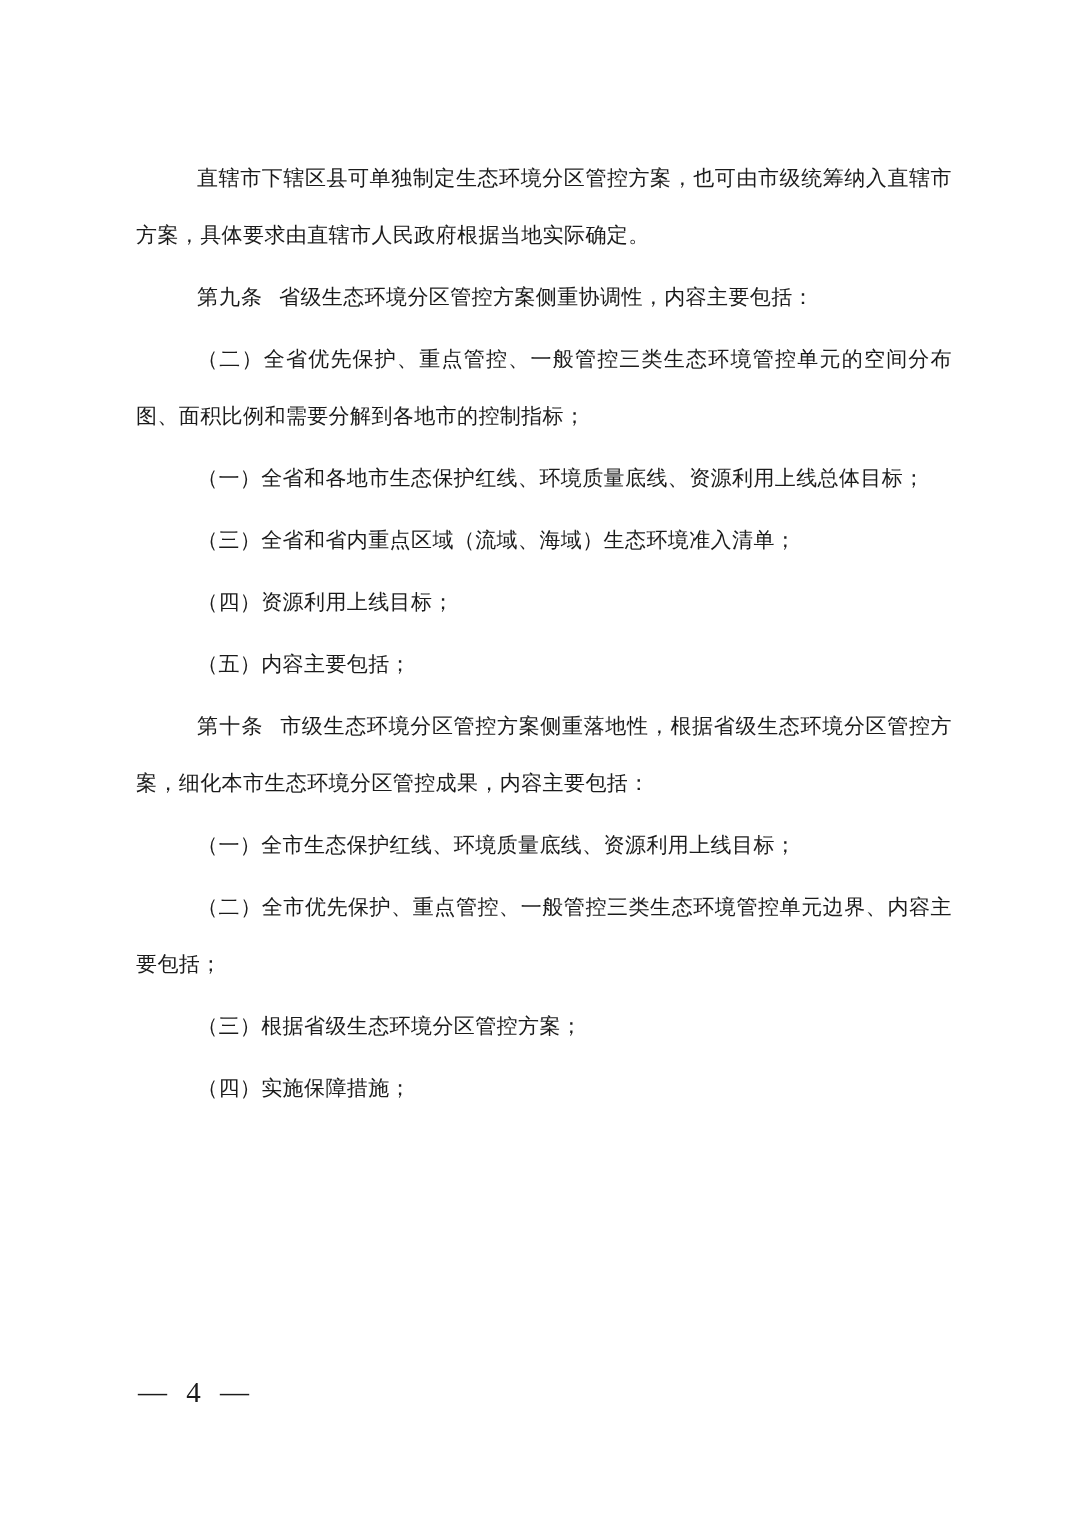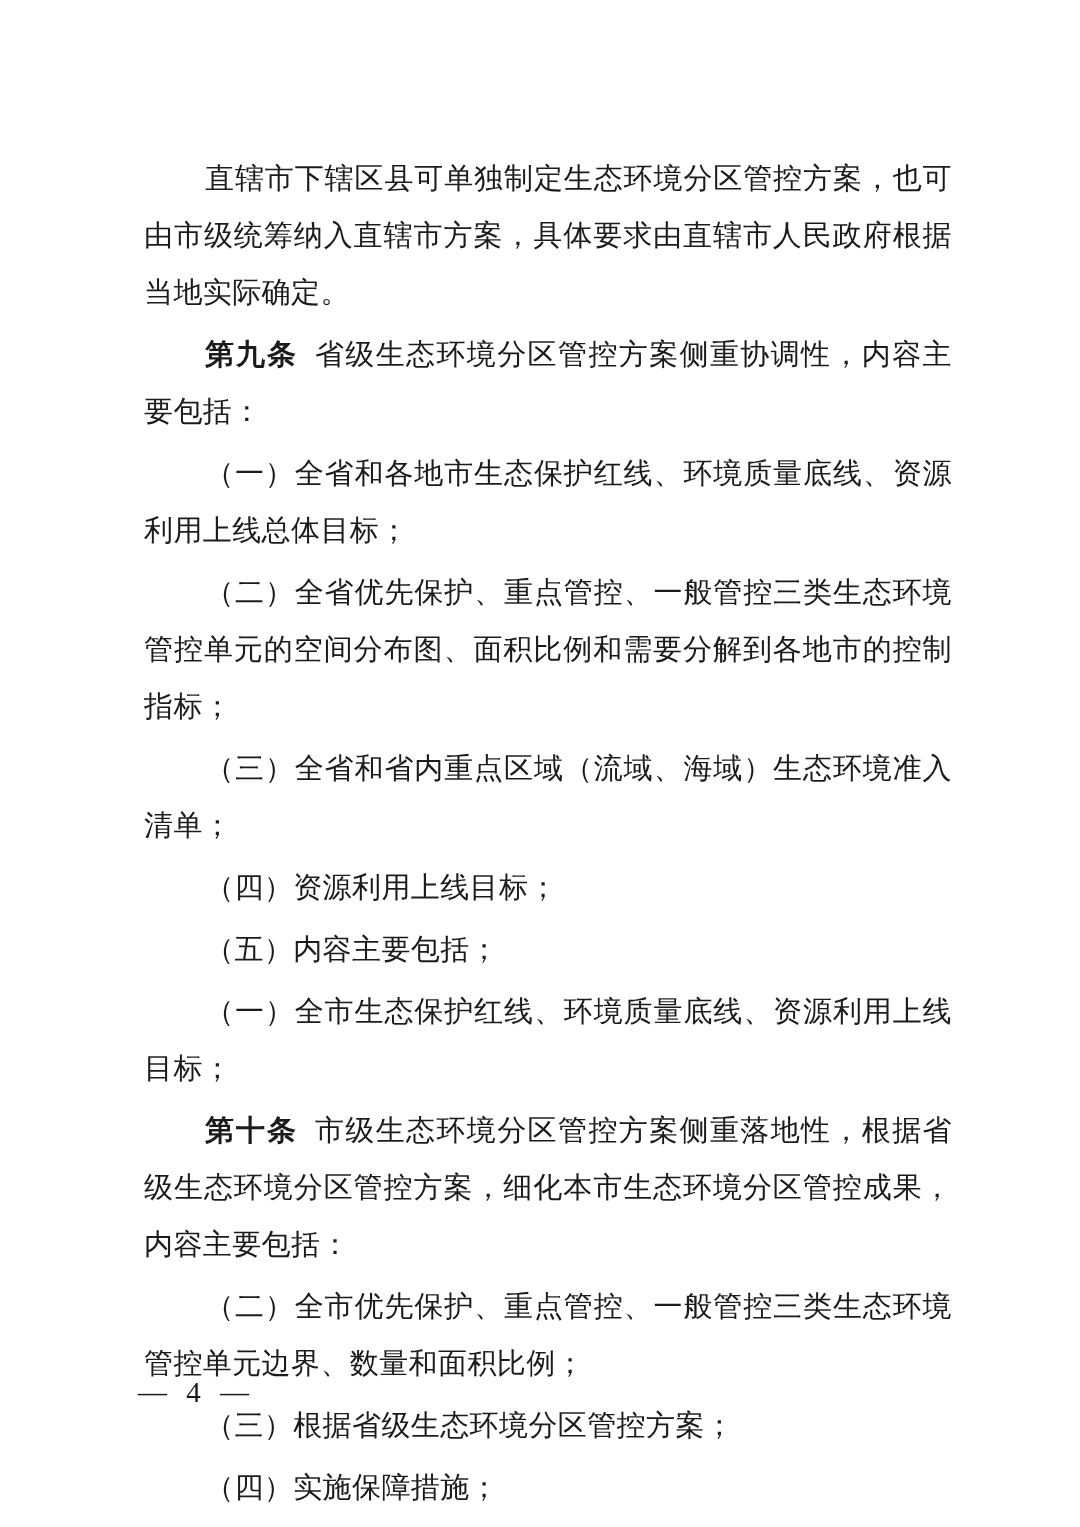--- a/index.html
+++ b/index.html
@@ -18,33 +18,33 @@
     width: 1080px;
     height: 1527px;
     box-sizing: border-box;
     padding: 150px 128px 0 128px;
     background: #ffffff;
   }
   .doc-body {
     width: 824px;
   }
   p.para {
-    margin: 0 0 5px 16px;
-    font-size: 29px;
+    margin: 0 0 5px 8px;
+    font-size: 21px;
     line-height: 57px;
     text-align: justify;
     text-justify: inter-ideograph;
     letter-spacing: 0.4px;
     color: #1b1b1b;
   }
   p.indent {
     text-indent: 61px;
   }
   .article-label {
-    font-weight: bold;
+    font-weight: normal;
     letter-spacing: 1px;
   }
   .article-gap {
     display: inline-block;
     width: 16px;
   }
   .footer {
     position: absolute;
     left: 0;
     right: 0;
@@ -62,36 +62,36 @@
 </head>
 <body>
 
 <div class="page">
   <div class="doc-body">
 
     <p class="para indent">直辖市下辖区县可单独制定生态环境分区管控方案，也可由市级统筹纳入直辖市方案，具体要求由直辖市人民政府根据当地实际确定。</p>
 
     <p class="para indent"><span class="article-label">第九条</span><span class="article-gap"></span><span>省级生态环境分区管控方案侧重协调性，内容主要包括：</span></p>
 
+    <p class="para indent">（二）全省优先保护、重点管控、一般管控三类生态环境管控单元的空间分布图、面积比例和需要分解到各地市的控制指标；</p>
+
     <p class="para indent">（一）全省和各地市生态保护红线、环境质量底线、资源利用上线总体目标；</p>
-
-    <p class="para indent">（二）全省优先保护、重点管控、一般管控三类生态环境管控单元的空间分布图、面积比例和需要分解到各地市的控制指标；</p>
 
     <p class="para indent">（三）全省和省内重点区域（流域、海域）生态环境准入清单；</p>
 
     <p class="para indent">（四）资源利用上线目标；</p>
 
     <p class="para indent">（五）内容主要包括；</p>
 
 
+    <p class="para indent"><span class="article-label">第十条</span><span class="article-gap"></span><span>市级生态环境分区管控方案侧重落地性，根据省级生态环境分区管控方案，细化本市生态环境分区管控成果，内容主要包括：</span></p>
+
     <p class="para indent">（一）全市生态保护红线、环境质量底线、资源利用上线目标；</p>
 
-    <p class="para indent"><span class="article-label">第十条</span><span class="article-gap"></span><span>市级生态环境分区管控方案侧重落地性，根据省级生态环境分区管控方案，细化本市生态环境分区管控成果，内容主要包括：</span></p>
-
-    <p class="para indent">（二）全市优先保护、重点管控、一般管控三类生态环境管控单元边界、数量和面积比例；</p>
+    <p class="para indent">（二）全市优先保护、重点管控、一般管控三类生态环境管控单元边界、内容主要包括；</p>
 
     <p class="para indent">（三）根据省级生态环境分区管控方案；</p>
 
     <p class="para indent">（四）实施保障措施；</p>
 
   </div>
 
   <div class="footer">
     <span class="page-number">— 4 —</span>
   </div>

